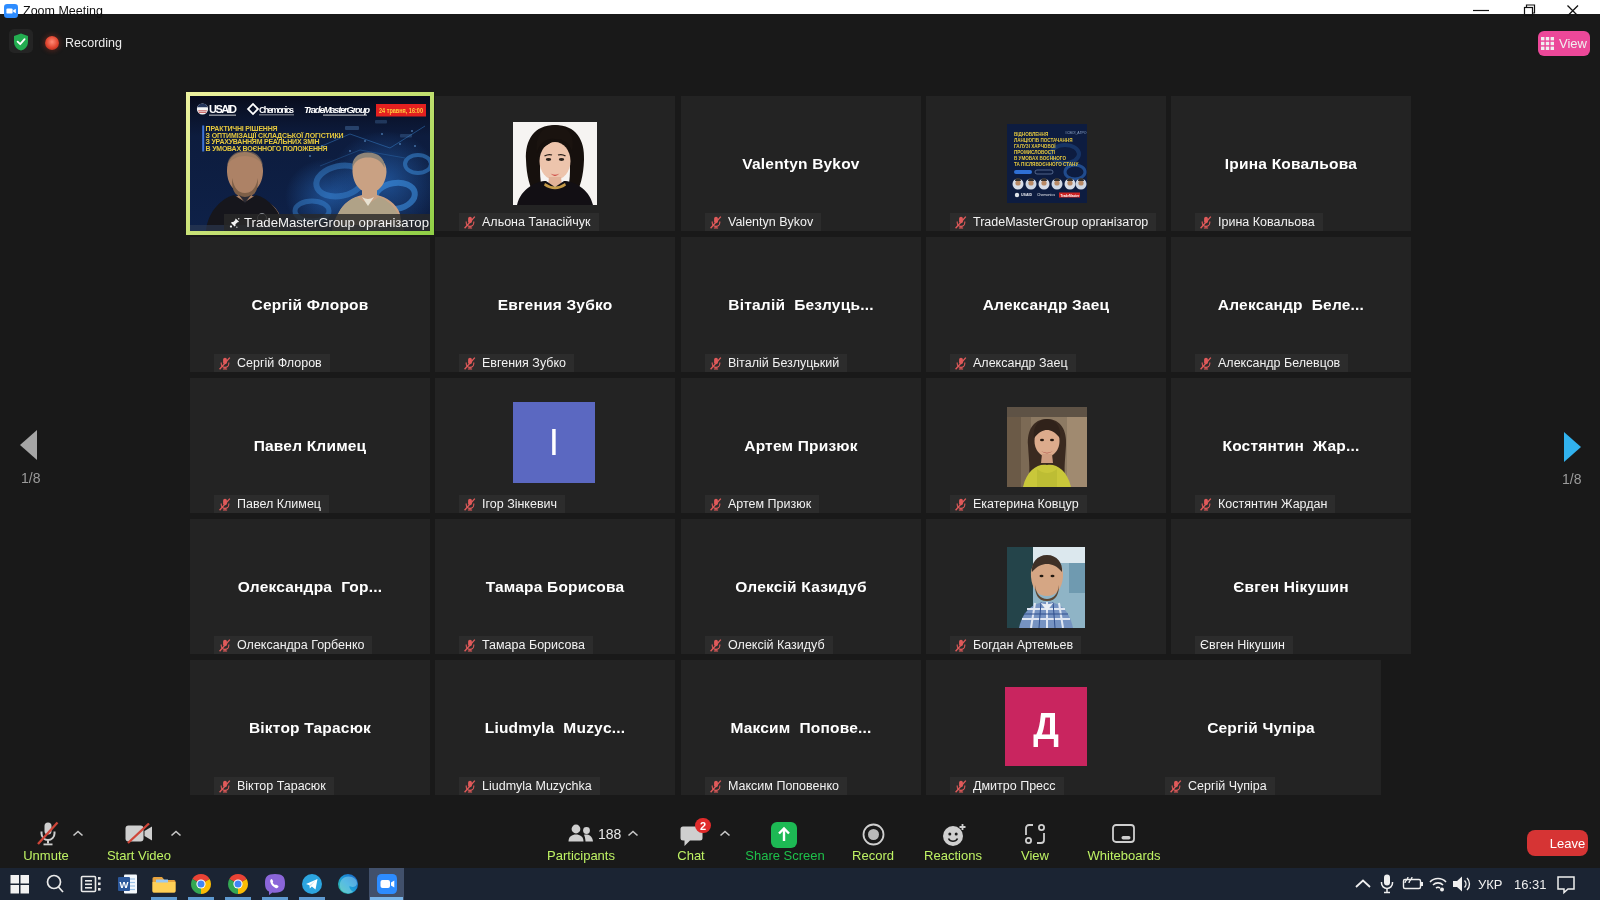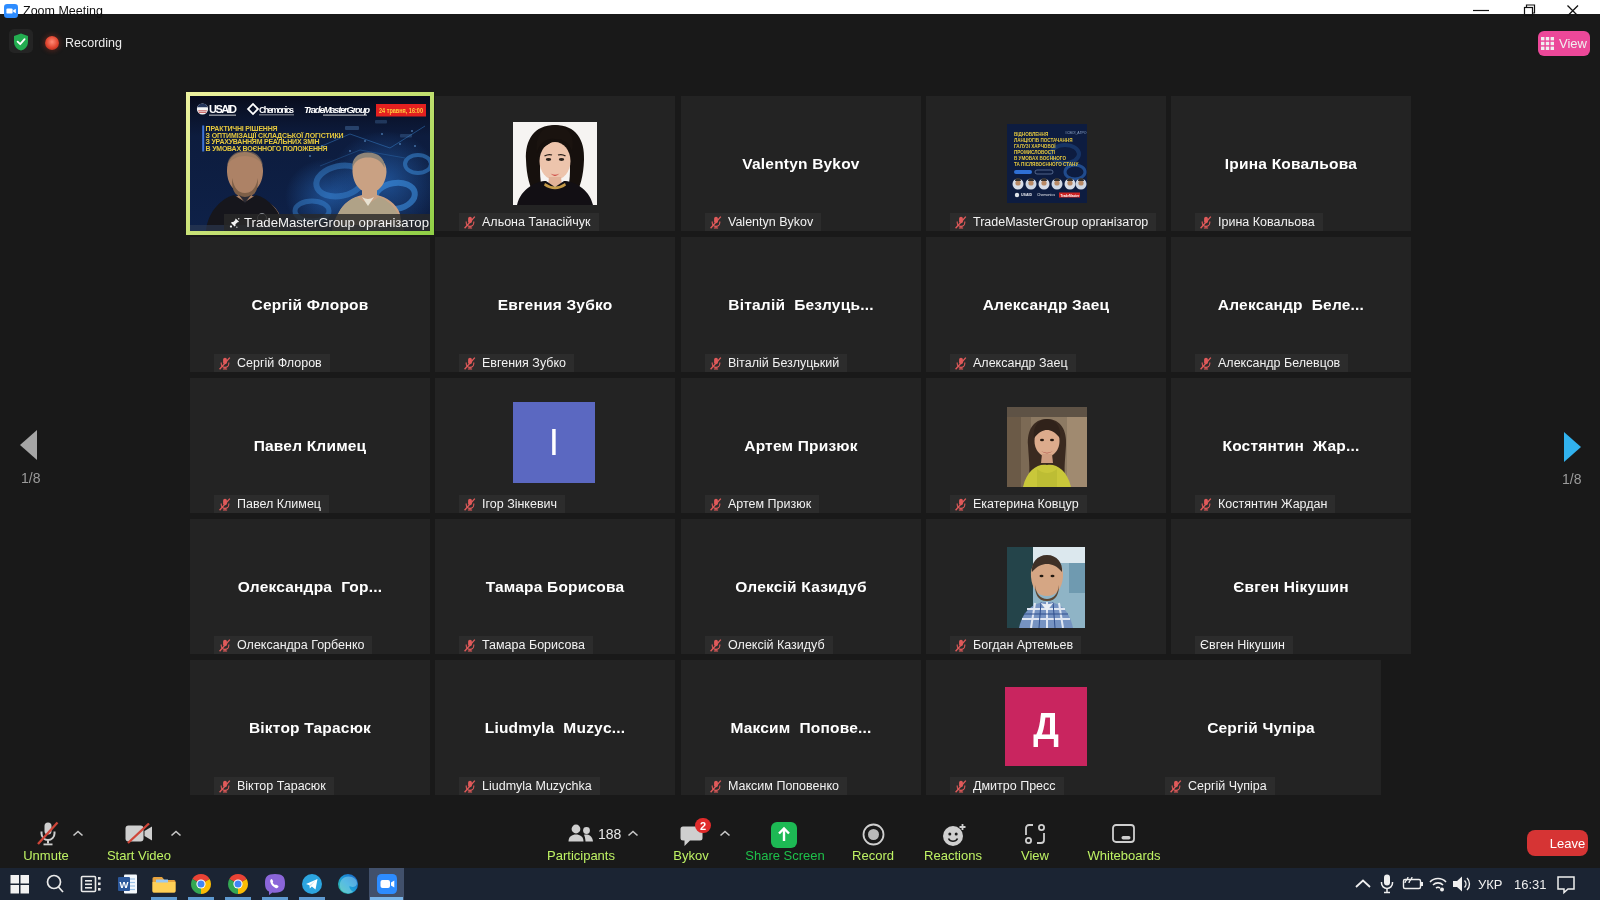--- a/index.html
+++ b/index.html
@@ -668,21 +668,21 @@
     </svg>
   <div class="tbtxt" style="left:581px">Participants</div>
 
   <svg style="position:absolute;left:680px;top:16px" width="23" height="21" viewBox="0 0 23 21">
       <path d="M3,0.5 H20 a2.5,2.5 0 0 1 2.5,2.5 V12 a2.5,2.5 0 0 1 -2.5,2.5 H10 L4.5,20 V14.5 H3 A2.5,2.5 0 0 1 0.5,12 V3 A2.5,2.5 0 0 1 3,0.5 Z" fill="#cfcfcf"></path>
     </svg>
   <div style="position:absolute;left:695px;top:8px;width:16px;height:15px;border-radius:8px;background:#e02b2b;color:#fff;font-size:11px;font-weight:bold;display:flex;align-items:center;justify-content:center">2</div>
   <svg class="caret" style="left:719px;top:20px" viewBox="0 0 12 7">
       <path d="M1.5,5.5 L6,1.5 L10.5,5.5" fill="none" stroke="#c8c8c8" stroke-width="1.6"></path>
     </svg>
-  <div class="tbtxt" style="left:691px">Bykov</div>
+  <div class="tbtxt" style="left:691px">Chat</div>
 
   <div style="position:absolute;left:771px;top:12px;width:26px;height:26px;background:#1db954;border-radius:6px"></div>
   <svg style="position:absolute;left:771px;top:12px" width="26" height="26" viewBox="0 0 26 26">
       <g stroke="#fff" stroke-width="2.4" fill="none">
         <line x1="13" y1="19" x2="13" y2="7"></line>
         <path d="M8,11.5 L13,6.5 L18,11.5"></path>
       </g>
     </svg>
   <div class="tbtxt" style="left:785px;color:#1ec04a">Share Screen</div>
 

